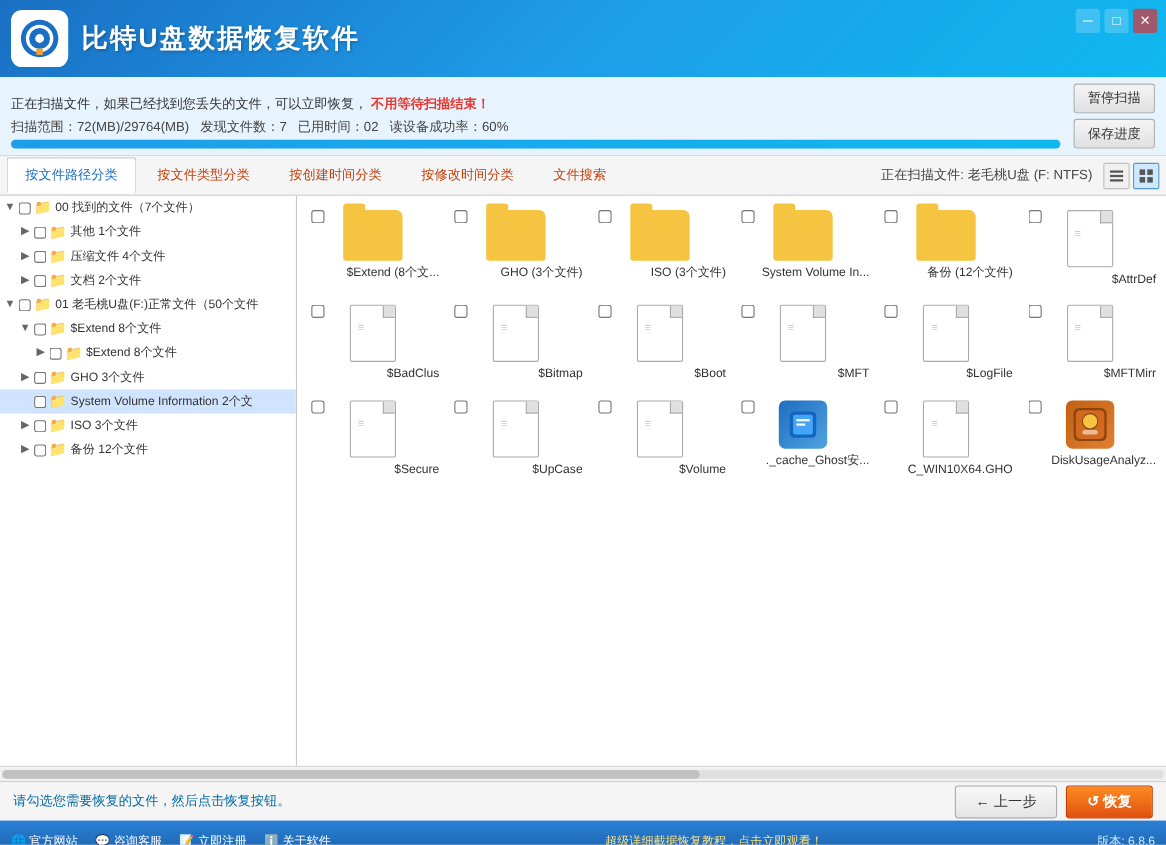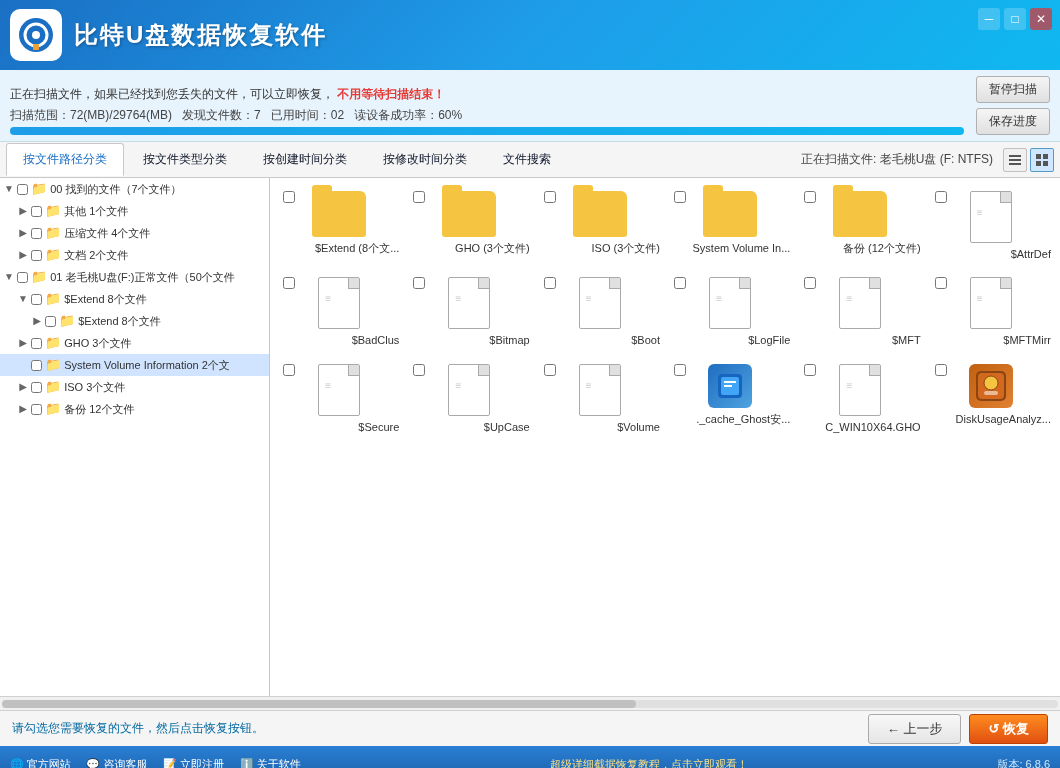--- a/index.html
+++ b/index.html
@@ -90,21 +90,21 @@
       align-items: center;
       padding: 0 6px;
       height: 36px;
     }
     .tab-item {
       padding: 7px 16px;
       cursor: pointer;
       border: 1px solid transparent;
       border-radius: 3px 3px 0 0;
       font-size: 12px;
-      color: #0f172a;
+      color: #c2410c;
       margin-right: 2px;
     }
     .tab-item.active {
       background: #fff;
       border-color: #c8c8c8 #c8c8c8 #fff;
       color: #1a6fc4;
     }
     #recovery-info {
       margin-left: auto;
       font-size: 12px;
@@ -571,28 +571,28 @@
           <input type="checkbox" class="file-check" style="">
           <div class="file-icon-doc"></div>
         </div>
         <div class="file-name">$Boot</div>
       </div>
       <div class="file-item">
         <div class="file-checkbox">
           <input type="checkbox" class="file-check" style="">
           <div class="file-icon-doc"></div>
         </div>
+        <div class="file-name">$MFT</div>
+      </div>
+      <div class="file-item">
+        <div class="file-checkbox">
+          <input type="checkbox" class="file-check" style="">
+          <div class="file-icon-doc"></div>
+        </div>
         <div class="file-name">$LogFile</div>
-      </div>
-      <div class="file-item">
-        <div class="file-checkbox">
-          <input type="checkbox" class="file-check" style="">
-          <div class="file-icon-doc"></div>
-        </div>
-        <div class="file-name">$MFT</div>
       </div>
       <div class="file-item">
         <div class="file-checkbox">
           <input type="checkbox" class="file-check" style="">
           <div class="file-icon-doc"></div>
         </div>
         <div class="file-name">$MFTMirr</div>
       </div>
 
       <div class="file-item">

